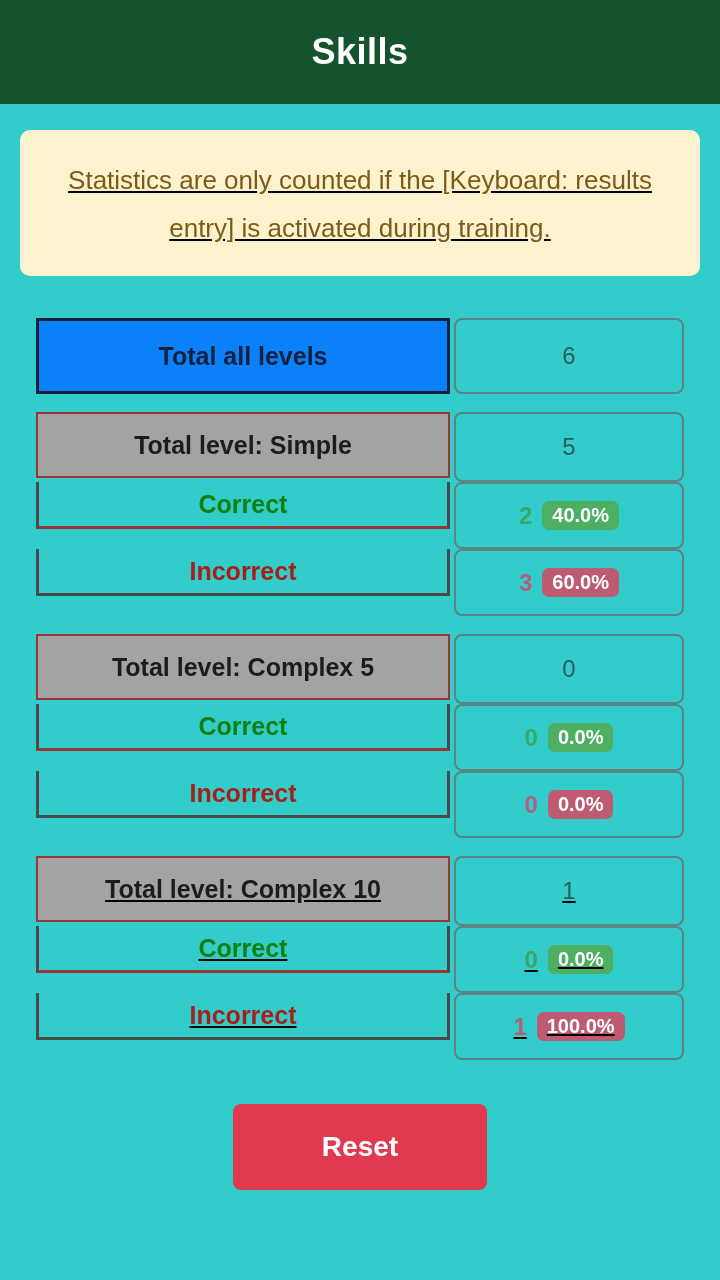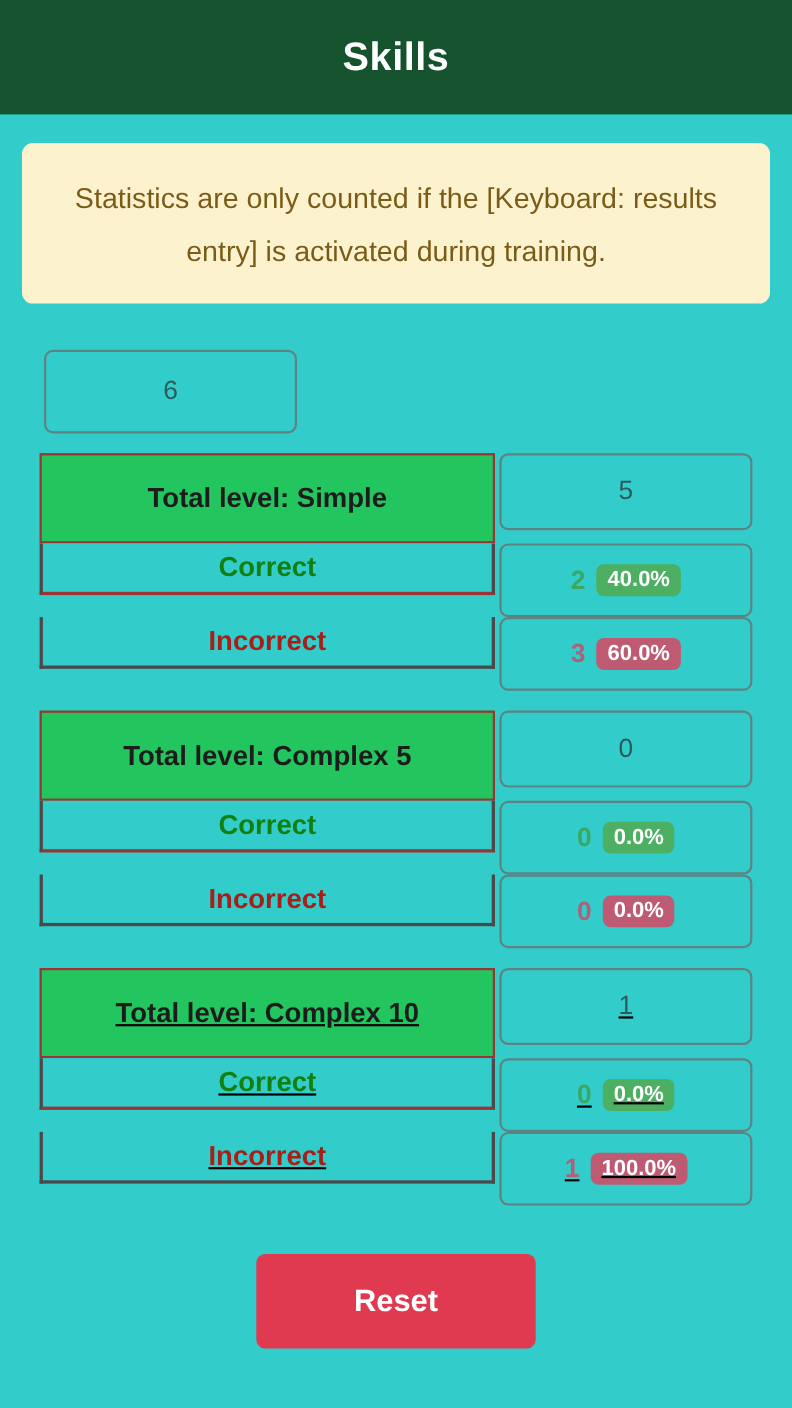--- a/index.html
+++ b/index.html
@@ -31,20 +31,21 @@
     letter-spacing: 0.5px;
   }
 
   
   .notice {
     margin: 26px 20px 0 20px;
     background: #FDF2CE;
     border-radius: 10px;
     padding: 26px 26px 24px 26px;
     text-align: center;
+    text-decoration: underline;
   }
   .notice-text {
     color: #7A5C18;
     font-size: 26px;
     line-height: 48px;
     font-weight: normal;
   }
 
   
   .stats {
@@ -89,22 +90,22 @@
   }
   .row-total .label-text {
     color: #14213D;
     font-size: 25px;
     font-weight: bold;
   }
   .row-total .value-cell { height: 76px; }
 
   
   .row-level .label-cell {
-    height: 82px;
-    background: #22c55e;
+    height: 66px;
+    background: #a3a3a3;
     border: 2px solid #9B3434;
   }
   .row-level .label-text {
     color: #1C1C1C;
     font-size: 25px;
     font-weight: bold;
   }
   .row-level .value-cell { height: 70px; }
 
   
@@ -183,20 +184,23 @@
 </div>
 
 <div class="notice">
   <div class="notice-text">Statistics are only counted if the [Keyboard: results entry] is activated during training.</div>
 </div>
 
 <div class="stats">
 
   <div class="group">
     <div class="row row-total">
+      <div class="label-cell">
+        <span class="label-text">Total all levels</span>
+      </div>
       <div class="value-cell">
         <span class="value-number">6</span>
       </div>
     </div>
   </div>
 
   <div class="group">
     <div class="row row-level">
       <div class="label-cell">
         <span class="label-text">Total level: Simple</span>

